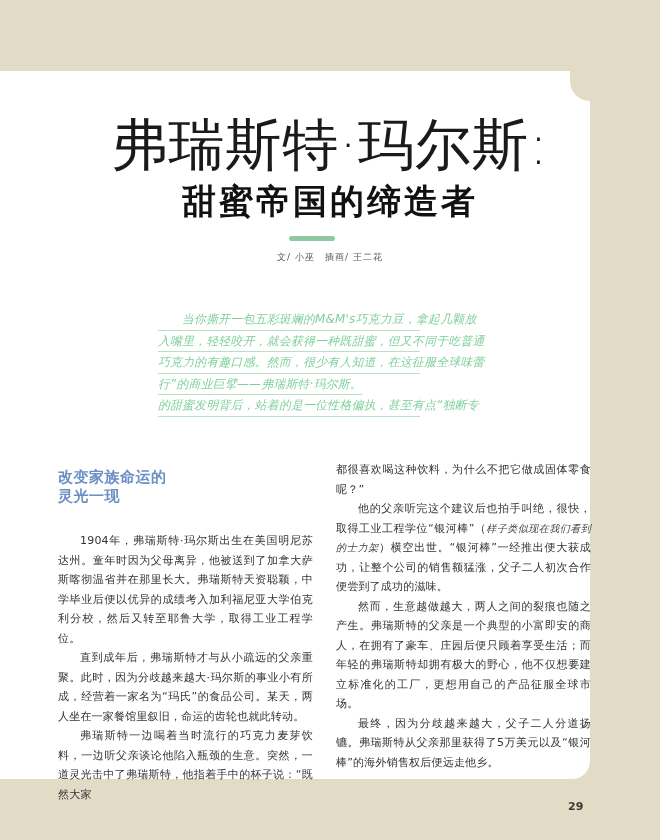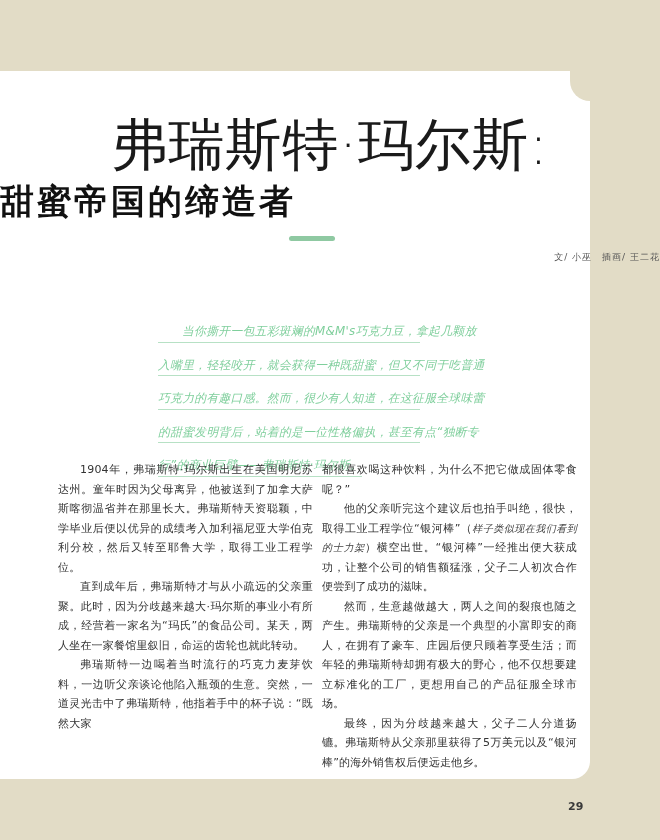--- a/index.html
+++ b/index.html
@@ -24,51 +24,51 @@
     }
     .title-main {
       position: absolute; left: 0; width: 660px; top: 112px;
       text-align: center;
       font-size: 56px; font-weight: 300; color: #1a1a1a;
       letter-spacing: 1px; line-height: 66px;
       font-family: "DejaVu Sans", sans-serif;
     }
     .title-sub {
       position: absolute; left: 0; width: 660px; top: 178px;
+      text-align: center;
       font-size: 34px; font-weight: 700; color: #111;
       letter-spacing: 3px; line-height: 46px;
     }
     .green-bar {
       position: absolute; left: 289px; top: 236px;
       width: 46px; height: 5px; border-radius: 3px;
       background: #8fc9a2;
     }
     .byline {
       position: absolute; left: 0; width: 660px; top: 251px;
-      text-align: right; font-size: 9px; color: #555; letter-spacing: 1px;
+      text-align: center; font-size: 9px; color: #555; letter-spacing: 1px;
     }
     .lead {
       position: absolute; left: 158px; top: 309px; width: 262px;
       font-size: 11.8px; line-height: 20.5px; color: #7fcf9c;
       font-style: italic; letter-spacing: 0.3px;
       text-align: justify;
     }
     .lead .ln {
       display: block; border-bottom: 1px solid #b7e1c5;
       white-space: nowrap;
-      margin-top: 12px;
     }
     .lead .ln.first { text-indent: 24px; }
     .col {
       position: absolute; top: 460px; width: 255px;
       font-size: 11px; line-height: 19.5px; color: #333;
       text-align: justify; letter-spacing: 0.2px;
     }
     .col-left { left: 58px; }
-    .col-right { left: 322px; top: 460px; }
+    .col-right { left: 336px; top: 460px; }
     .section-heading {
       color: #6b8fc4; font-size: 15px; font-weight: 700;
       line-height: 19px; margin: 8px 0 25px 0; letter-spacing: 0.5px;
     }
     .col p { margin: 0; text-indent: 22px; }
     .col p.cont { text-indent: 0; }
     .serif-note { font-family: "DejaVu Serif", serif; font-style: italic; font-size: 10px; color: #444; }
     .page-num {
       position: absolute; left: 568px; top: 800px;
       font-size: 11px; font-weight: 700; color: #3a3a3a; text-align: center;
@@ -82,25 +82,29 @@
 
 <div class="title-main">弗瑞斯特·玛尔斯:</div>
 <div class="title-sub">甜蜜帝国的缔造者</div>
 <div class="green-bar"></div>
 <div class="byline">文/ 小巫　插画/ 王二花</div>
 
 <div class="lead">
   <span class="ln first">当你撕开一包五彩斑斓的M&amp;M's巧克力豆，拿起几颗放</span>
   <span class="ln">入嘴里，轻轻咬开，就会获得一种既甜蜜，但又不同于吃普通</span>
   <span class="ln">巧克力的有趣口感。然而，很少有人知道，在这征服全球味蕾</span>
+  <span class="ln" style="display:inline-block;">行”的商业巨擘——弗瑞斯特·玛尔斯。</span>
   <span class="ln">的甜蜜发明背后，站着的是一位性格偏执，甚至有点“独断专</span>
-  <span class="ln" style="display:inline-block;">行”的商业巨擘——弗瑞斯特·玛尔斯。</span>
 </div>
 
 <div class="col col-left">
+  <div class="section-heading">
+    <div>改变家族命运的</div>
+    <div>灵光一现</div>
+  </div>
   <p>1904年，弗瑞斯特·玛尔斯出生在美国明尼苏达州。童年时因为父母离异，他被送到了加拿大萨斯喀彻温省并在那里长大。弗瑞斯特天资聪颖，中学毕业后便以优异的成绩考入加利福尼亚大学伯克利分校，然后又转至耶鲁大学，取得工业工程学位。</p>
   <p>直到成年后，弗瑞斯特才与从小疏远的父亲重聚。此时，因为分歧越来越大·玛尔斯的事业小有所成，经营着一家名为“玛氏”的食品公司。某天，两人坐在一家餐馆里叙旧，命运的齿轮也就此转动。</p>
   <p>弗瑞斯特一边喝着当时流行的巧克力麦芽饮料，一边听父亲谈论他陷入瓶颈的生意。突然，一道灵光击中了弗瑞斯特，他指着手中的杯子说：“既然大家</p>
 </div>
 
 <div class="col col-right">
   <p class="cont">都很喜欢喝这种饮料，为什么不把它做成固体零食呢？”</p>
   <p><span>他的父亲听完这个建议后也拍手叫绝，很快，取得工业工程学位“银河棒”（</span><span class="serif-note">样子类似现在我们看到的士力架</span><span>）横空出世。“银河棒”一经推出便大获成功，让整个公司的销售额猛涨，父子二人初次合作便尝到了成功的滋味。</span></p>
   <p>然而，生意越做越大，两人之间的裂痕也随之产生。弗瑞斯特的父亲是一个典型的小富即安的商人，在拥有了豪车、庄园后便只顾着享受生活；而年轻的弗瑞斯特却拥有极大的野心，他不仅想要建立标准化的工厂，更想用自己的产品征服全球市场。</p>
   <p>最终，因为分歧越来越大，父子二人分道扬镳。弗瑞斯特从父亲那里获得了5万美元以及“银河棒”的海外销售权后便远走他乡。</p>

